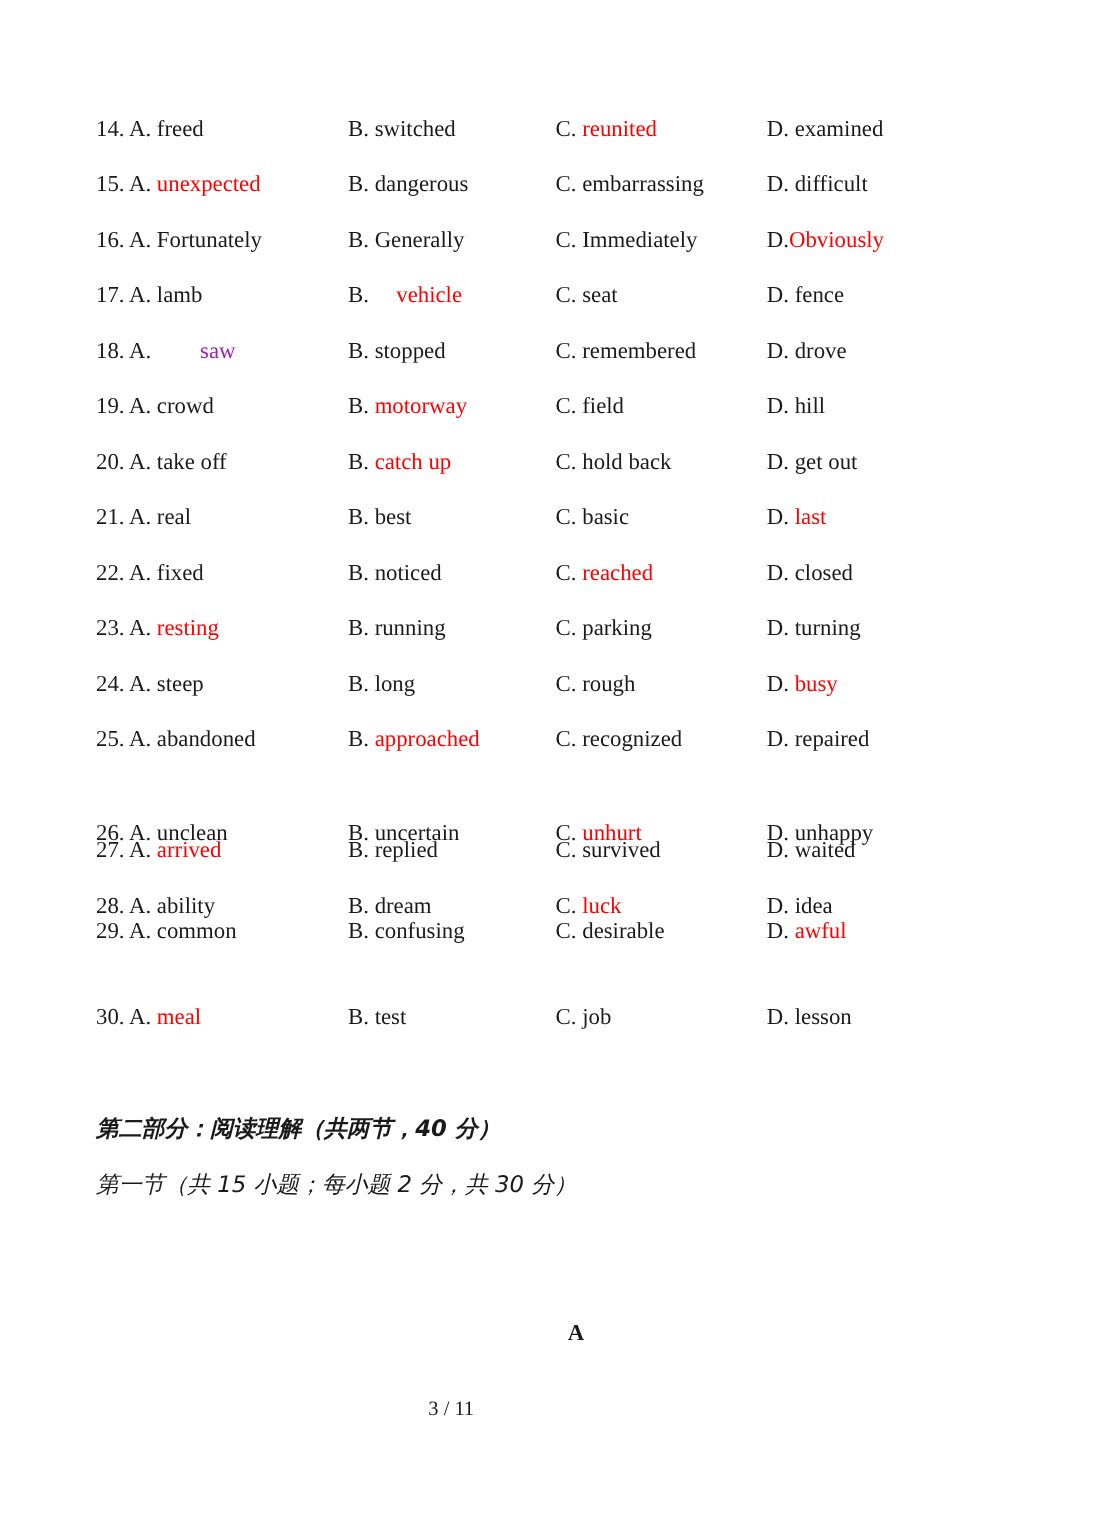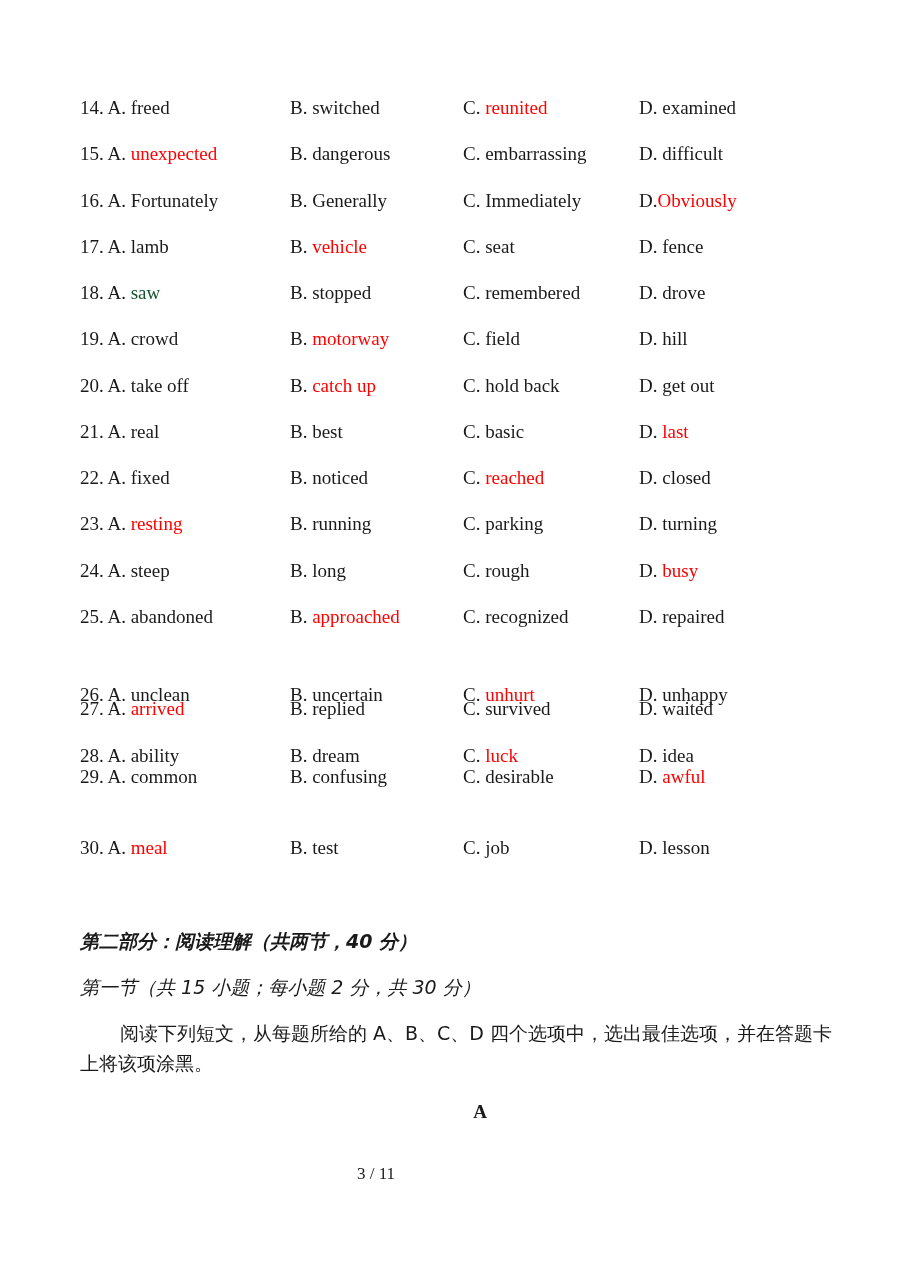--- a/index.html
+++ b/index.html
@@ -41,26 +41,26 @@
         <span class="cell c3"><span>D.</span> <span>difficult</span></span>
       </div>
       <div class="row" style="top: 185.5px;">
         <span class="cell c0"><span>16.</span> <span>A.</span> <span>Fortunately</span></span>
         <span class="cell c1"><span>B.</span> <span>Generally</span></span>
         <span class="cell c2"><span>C.</span> <span>Immediately</span></span>
         <span class="cell c3"><span>D.</span><span class="ans" style="color: rgb(255, 0, 0);">Obviously</span></span>
       </div>
       <div class="row" style="top: 231.75px;">
         <span class="cell c0"><span>17.</span> <span>A.</span> <span>lamb</span></span>
-        <span class="cell c1"><span>B.</span> <span class="ans" style="color: rgb(255, 0, 0);">vehicle</span></span>
+        <span class="cell c1"><span>B.</span> <span class="ans" style="color: rgb(255, 0, 0); margin-left: 18px;">vehicle</span></span>
         <span class="cell c2"><span>C.</span> <span>seat</span></span>
         <span class="cell c3"><span>D.</span> <span>fence</span></span>
       </div>
       <div class="row" style="top: 278px;">
-        <span class="cell c0"><span>18.</span> <span>A.</span> <span class="ans" style="color: #14532d;">saw</span></span>
+        <span class="cell c0"><span>18.</span> <span>A.</span> <span class="ans" style="color: #a21caf; margin-left: 36px;">saw</span></span>
         <span class="cell c1"><span>B.</span> <span>stopped</span></span>
         <span class="cell c2"><span>C.</span> <span>remembered</span></span>
         <span class="cell c3"><span>D.</span> <span>drove</span></span>
       </div>
       <div class="row" style="top: 324.25px;">
         <span class="cell c0"><span>19.</span> <span>A.</span> <span>crowd</span></span>
         <span class="cell c1"><span>B.</span> <span class="ans" style="color: rgb(255, 0, 0); text-align: center;">motorway</span></span>
         <span class="cell c2"><span>C.</span> <span>field</span></span>
         <span class="cell c3"><span>D.</span> <span>hill</span></span>
       </div>
@@ -127,17 +127,16 @@
       <div class="row" style="top: 833px;">
         <span class="cell c0"><span>30.</span> <span>A.</span> <span class="ans" style="color: rgb(255, 0, 0);">meal</span></span>
         <span class="cell c1"><span>B.</span> <span>test</span></span>
         <span class="cell c2"><span>C.</span> <span>job</span></span>
         <span class="cell c3"><span>D.</span> <span>lesson</span></span>
       </div>
     </div>
 
   <div class="cn bold" style="top:926px;">第二部分：阅读理解（共两节，40 分）</div>
   <div class="cn" style="top:972px;text-align:center;">第一节（共 15 小题；每小题 2 分，共 30 分）</div>
-  <div class="para" style="top:1018px;">阅读下列短文，从每题所给的 A、B、C、D 四个选项中，选出最佳选项，并在答题卡上将该项涂黑。</div>
 
   <div class="passage">A</div>
   <div class="pageno">3  / 11</div>
 </div>
 
 </body></html>

